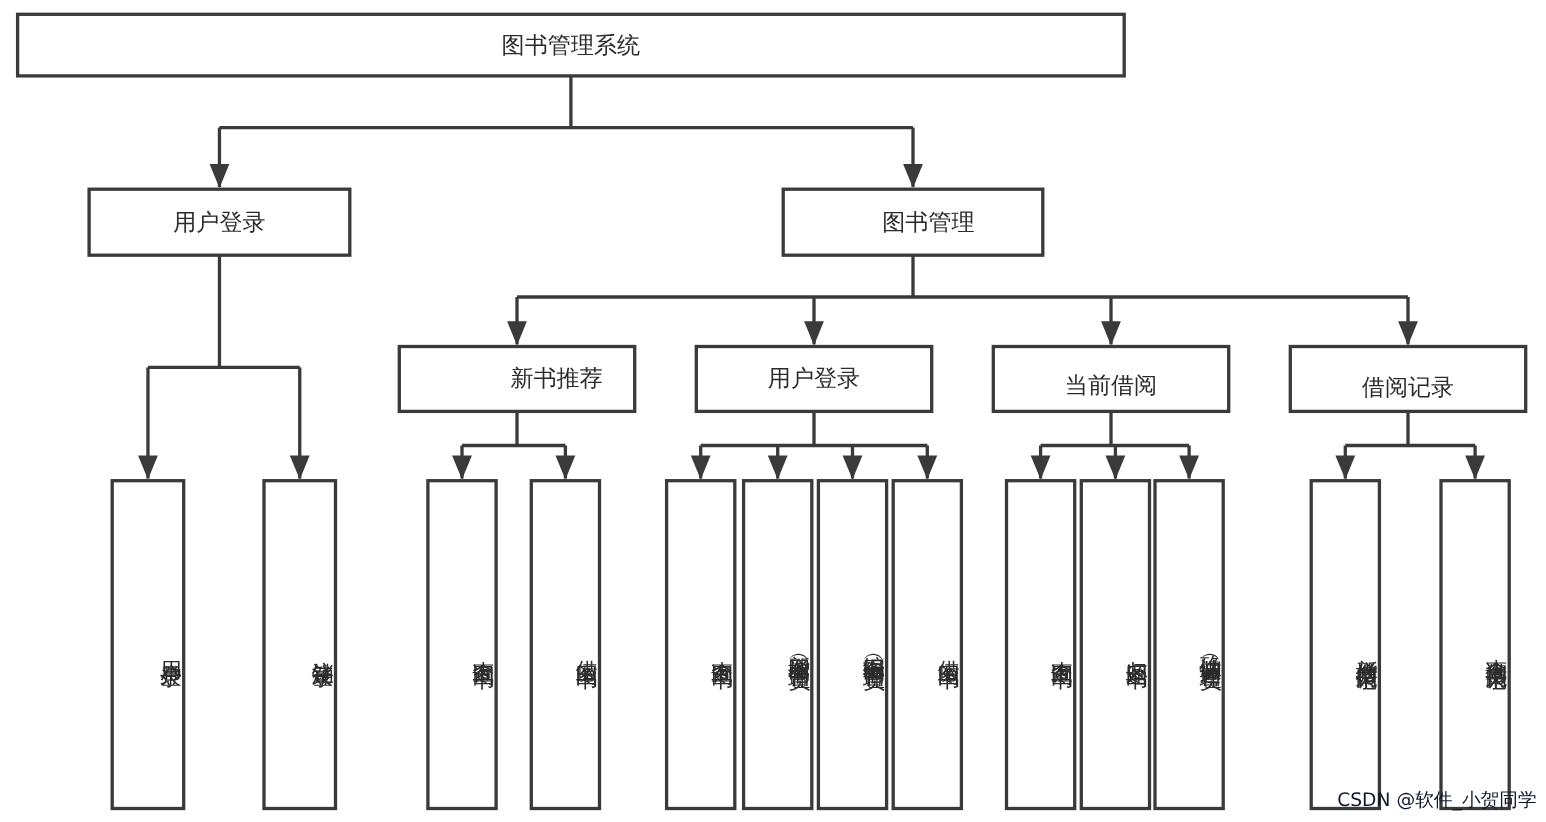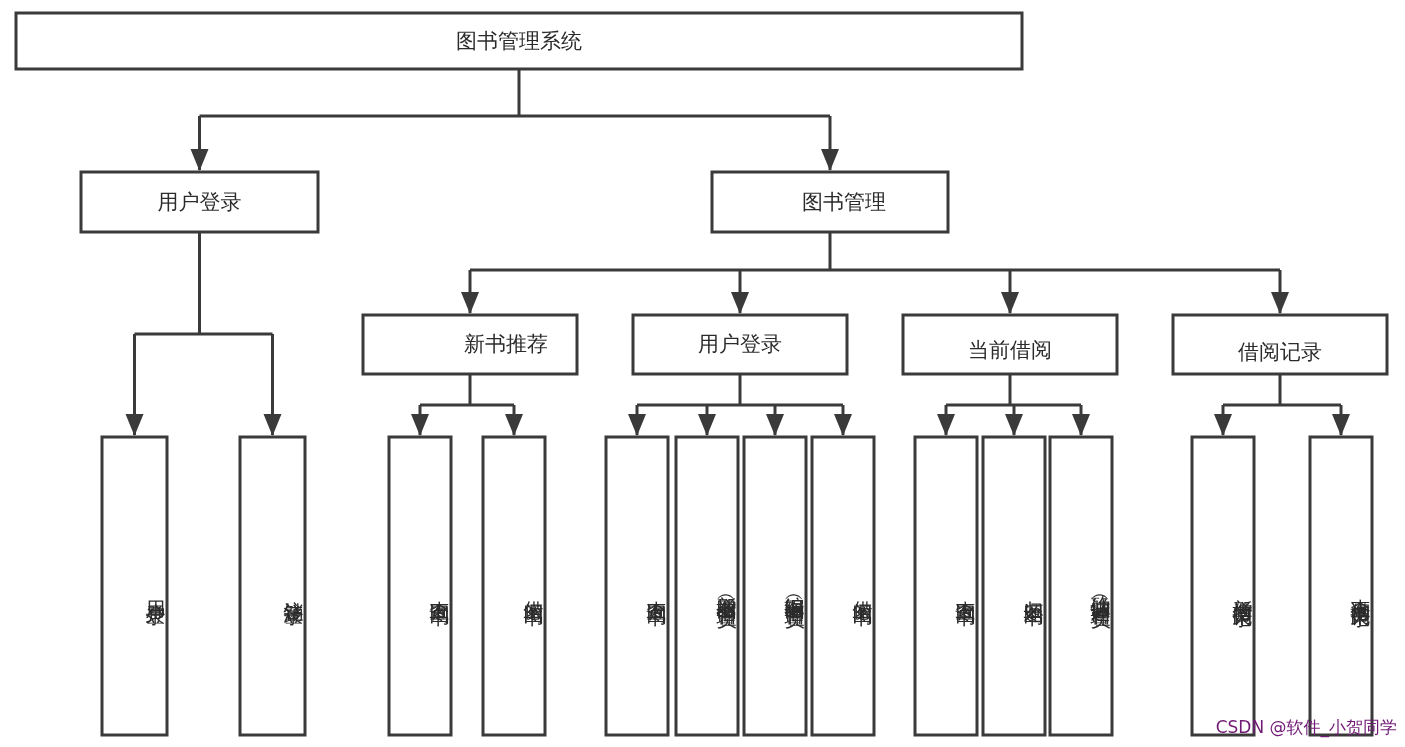--- a/index.html
+++ b/index.html
@@ -63,21 +63,21 @@
     font-size: 20px;
     letter-spacing: 2px;
     align-items: flex-start;
     padding-top: 6px;
     box-sizing: border-box;
   }
   .watermark {
     position: absolute;
     right: 8px;
     bottom: 8px;
-    color: #701a75;
+    color: #0f172a;
     font-size: 17px;
     font-family: "DejaVu Sans", "Liberation Sans", sans-serif;
     white-space: nowrap;
     user-select: none;
   }
 </style>
 </head>
 <body>
 
 <div id="diagram-root">

